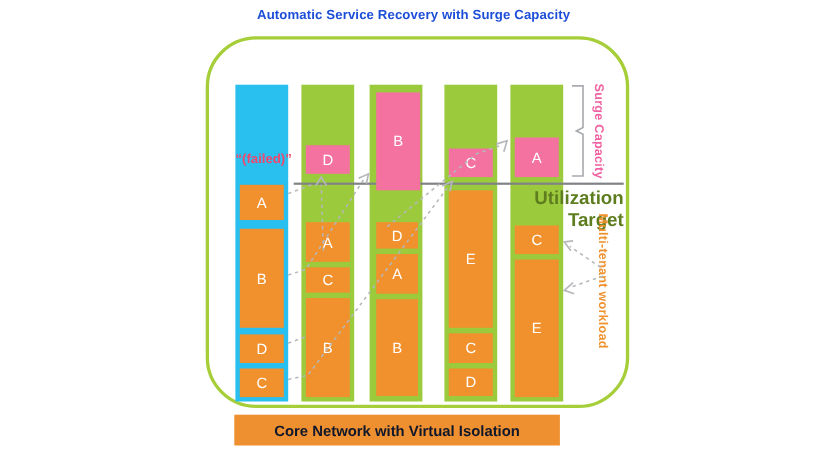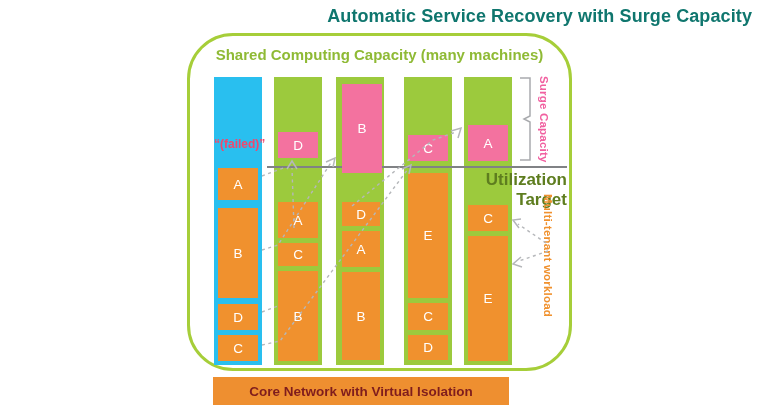--- a/index.html
+++ b/index.html
@@ -1,22 +1,22 @@
 <!DOCTYPE html>
 <html><head>
 <meta charset="utf-8">
 <style>
   html,body{margin:0;padding:0;background:#ffffff;}
   .stage{
     position:relative;width:760px;height:410px;background:#ffffff;
     font-family:"Liberation Sans","DejaVu Sans",sans-serif;overflow:hidden;
   }
   .title{
-    position:absolute;left:0;top:6px;width:752px;text-align:right;
-    font-size:18px;font-weight:600;color:#0f766e;letter-spacing:.1px;
+    position:absolute;left:0;top:6px;width:752px;text-align:center;
+    font-size:12px;font-weight:600;color:#1d4ed8;letter-spacing:.1px;
   }
   .capacity-box{
     position:absolute;left:187px;top:33px;width:385px;height:338px;
     border:3px solid #a6ce39;border-radius:46px;background:#ffffff;box-sizing:border-box;
   }
   .capacity-label{
     position:absolute;left:187px;top:46px;width:385px;text-align:center;
     font-size:15px;font-weight:600;color:#8fba35;
   }
   .machine{position:absolute;top:77px;width:48px;height:288px;background:#9cca3d;}
@@ -38,33 +38,32 @@
   }
   .vtext{
     position:absolute;writing-mode:vertical-rl;white-space:nowrap;
     font-size:11.5px;font-weight:600;letter-spacing:.2px;
   }
   .surge-label{left:538px;top:76px;height:90px;display:flex;align-items:center;color:#f160a0;}
   .tenant-label{left:542px;top:194px;height:122px;display:flex;align-items:center;color:#f0912e;}
   .core-bar{
     position:absolute;left:213px;top:377px;width:296px;height:28px;background:#ee8f30;
     display:flex;align-items:center;justify-content:center;
-    color:#7f1d1d;font-size:13.5px;font-weight:600;
+    color:#0f172a;font-size:13.5px;font-weight:600;
   }
   .overlay{position:absolute;left:0;top:0;z-index:5;pointer-events:none;}
 </style>
 </head>
 <body>
 
 <div class="stage">
 
   <div class="title">Automatic Service Recovery with Surge Capacity</div>
 
   <div class="capacity-box"></div>
-  <div class="capacity-label">Shared Computing Capacity (many machines)</div>
 
   <div class="machine failed" style="left:214px;">
     <div class="failed-label" style="top:60px;">“(failed)”</div>
     <div class="block work" style="left:4px;top:91px;width:40px;height:32px;">A</div>
     <div class="block work" style="left:4px;top:131px;width:40px;height:90px;">B</div>
     <div class="block work" style="left:4px;top:227px;width:40px;height:26px;">D</div>
     <div class="block work" style="left:4px;top:258px;width:40px;height:26px;">C</div>
   </div>
 
   <div class="machine" style="left:274px;">

